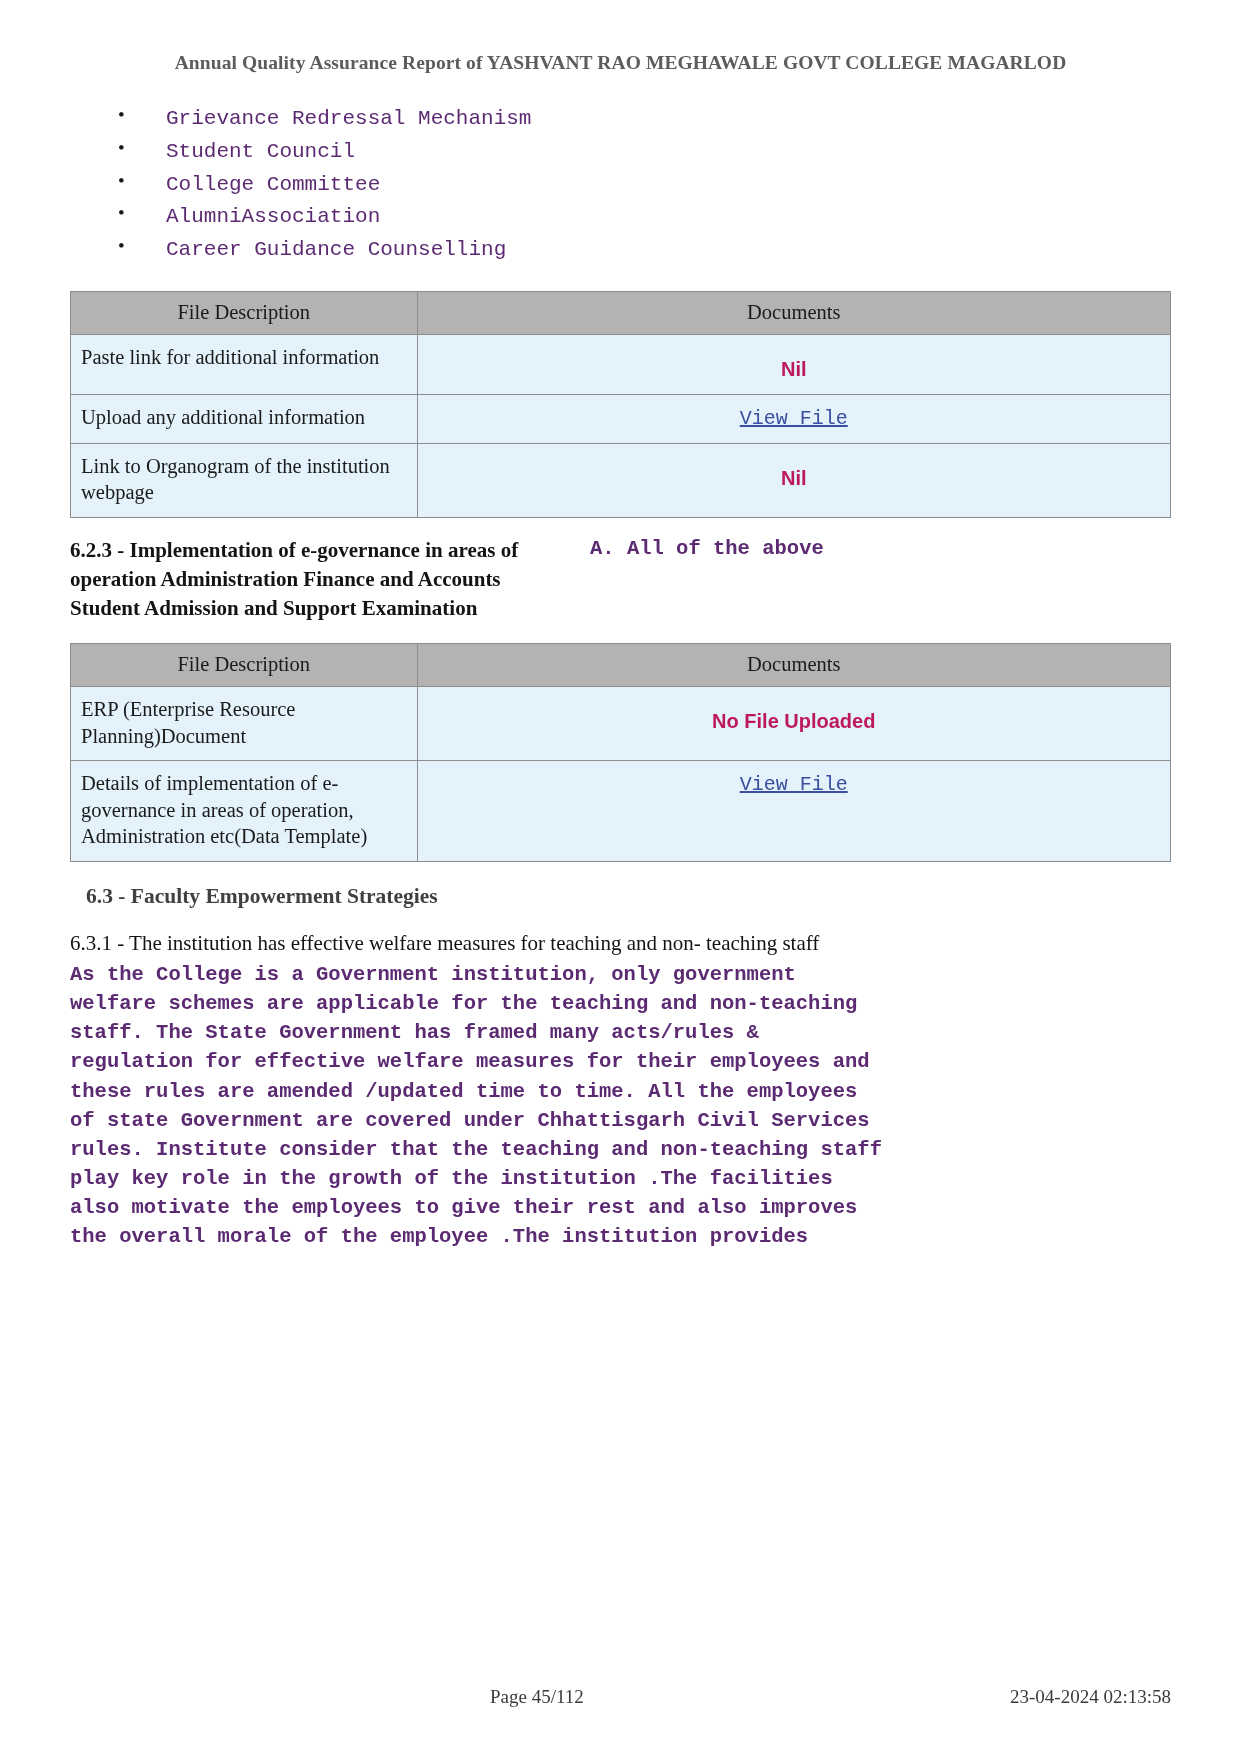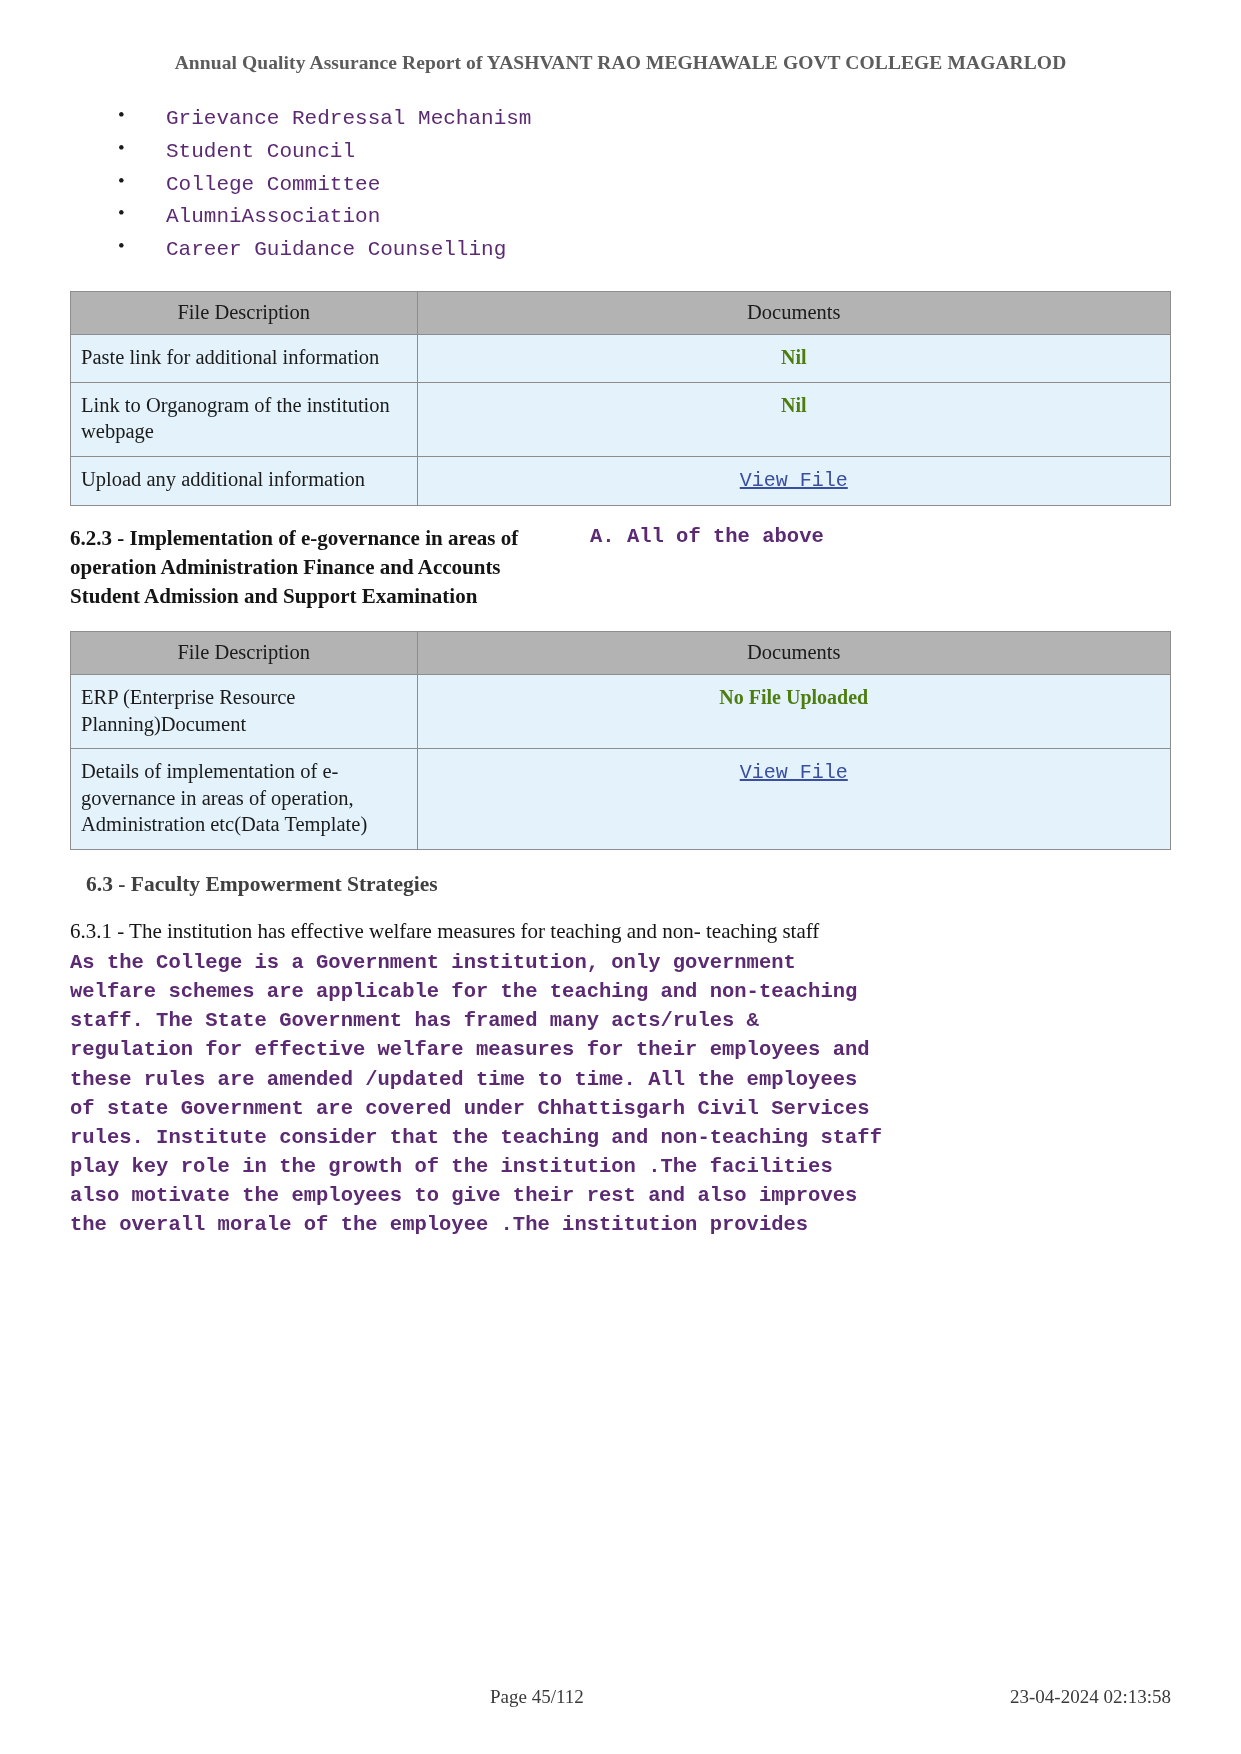--- a/index.html
+++ b/index.html
@@ -81,25 +81,26 @@
     font-family: "Liberation Serif", serif;
     font-size: 20.5px;
     line-height: 1.3;
     color: #1b1b1b;
   }
   table.doc-table td.doc-cell {
     text-align: center;
     vertical-align: top;
   }
   .mono-val {
-    font-family: Liberation Serif, serif;
+    font-family: Liberation Sans, sans-serif;
     font-size: 20px;
-    color: #4d7c0f;
+    color: #be185d;
     font-weight: bold;
     display: inline-block;
+    margin-top: 12px;
   }
   .view-file {
     font-family: "Liberation Mono", monospace;
     font-size: 20px;
     color: #3a4fa0;
     text-decoration: underline;
     display: inline-block;
     cursor: pointer;
   }
   .pad-top-cell { padding-top: 26px; }
@@ -187,29 +188,29 @@
       </tr>
     </thead>
     <tbody>
       <tr>
         <td>Paste link for additional information</td>
         <td class="doc-cell pad-top-cell">
           <span class="mono-val">Nil</span>
         </td>
       </tr>
       <tr>
+        <td>Upload any additional information</td>
+        <td class="doc-cell">
+          <a class="view-file">View File</a>
+        </td>
+      </tr>
+      <tr>
         <td>Link to Organogram of the institution webpage</td>
         <td class="doc-cell pad-top-cell">
           <span class="mono-val">Nil</span>
-        </td>
-      </tr>
-      <tr>
-        <td>Upload any additional information</td>
-        <td class="doc-cell">
-          <a class="view-file">View File</a>
         </td>
       </tr>
     </tbody>
   </table>
 
   <div class="q-block">
     <div class="q-text">6.2.3 - Implementation of e-governance in areas of operation Administration Finance and Accounts Student Admission and Support Examination</div>
     <div class="q-answer">A. All of the above</div>
   </div>
 

